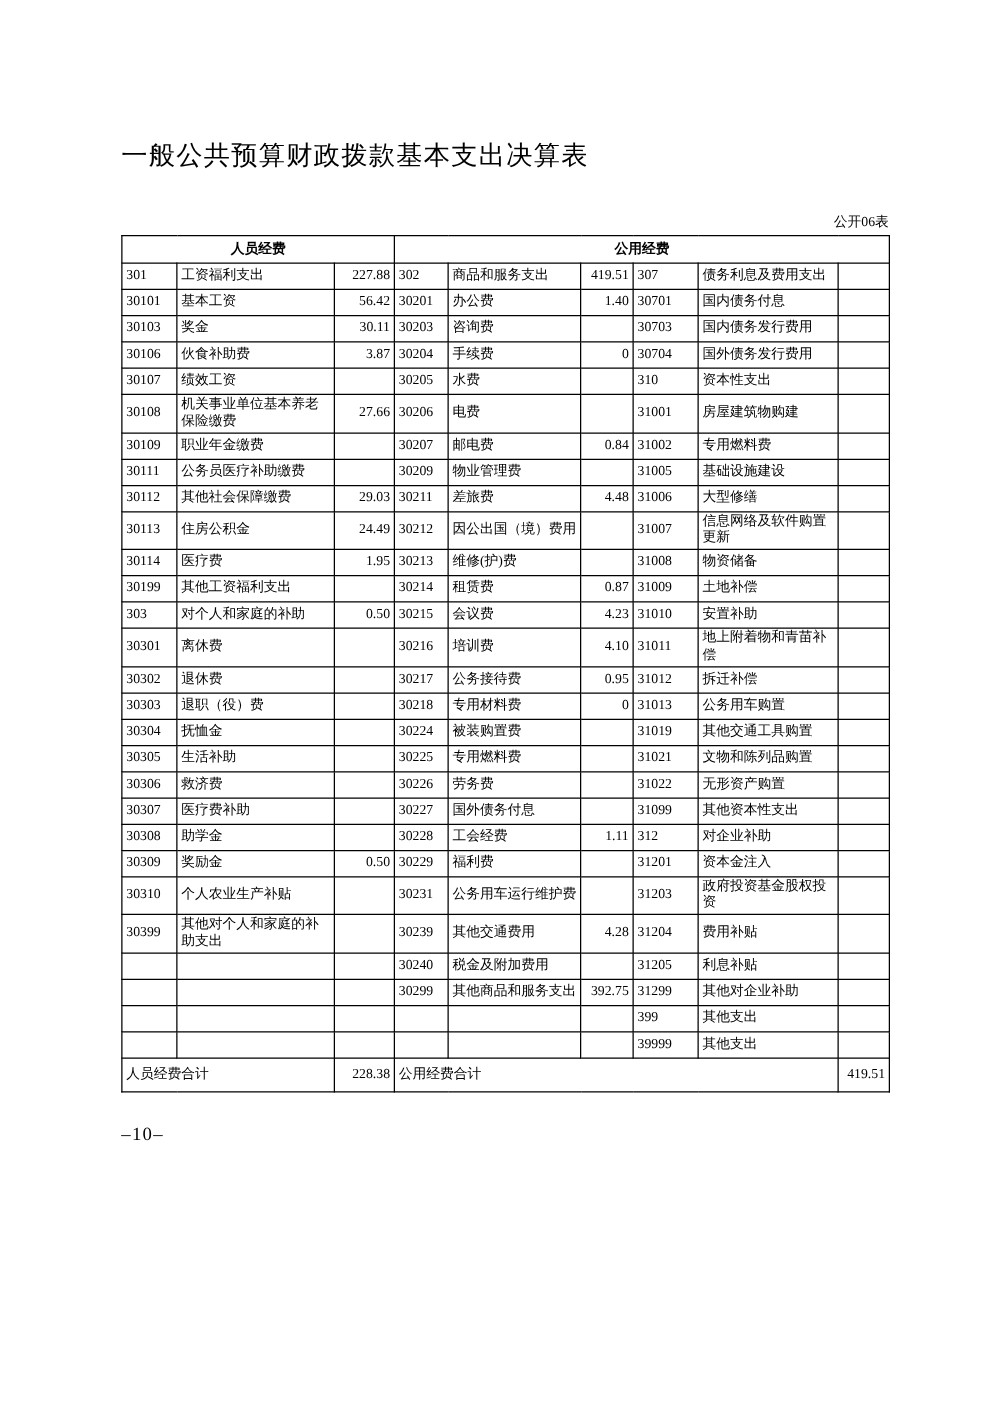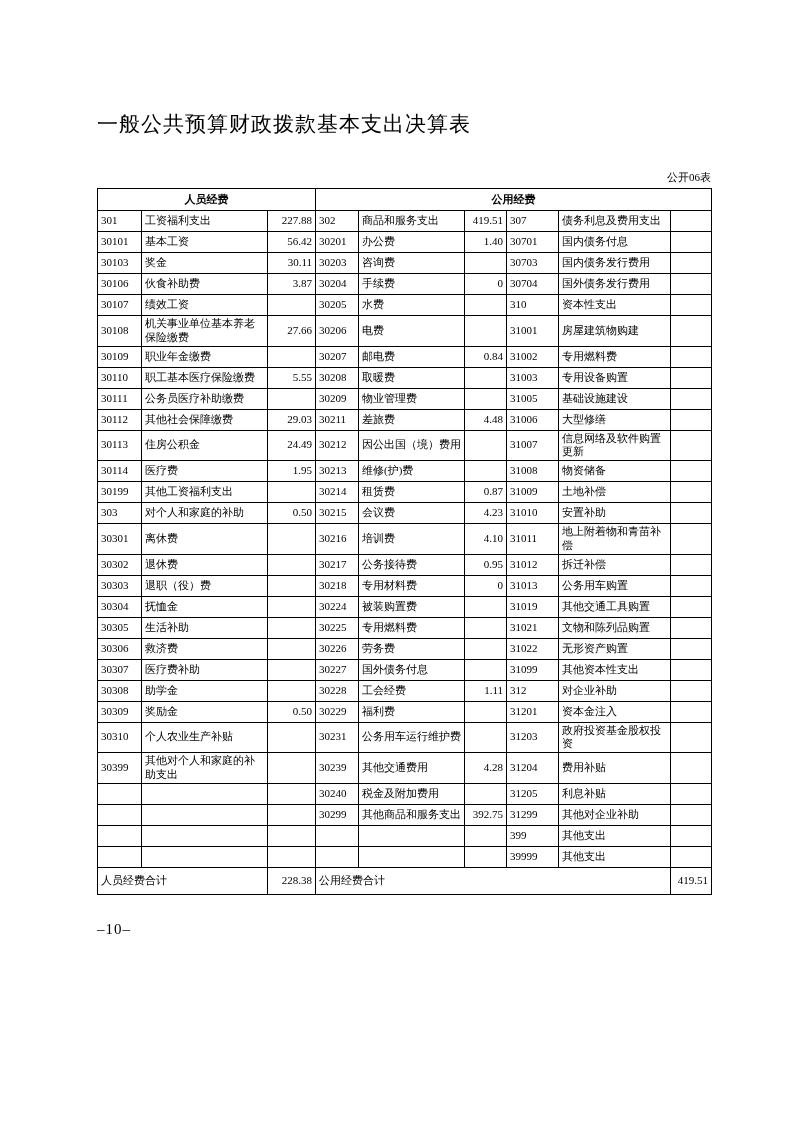--- a/index.html
+++ b/index.html
@@ -166,31 +166,20 @@
           <td class="name">职业年金缴费</td>
           <td class="amt"></td>
           <td class="code">30207</td>
           <td class="name">邮电费</td>
           <td class="amt">0.84</td>
           <td class="code">31002</td>
           <td class="name">专用燃料费</td>
           <td class="amt"></td>
         </tr>
         <tr>
-          <td class="code">30110</td>
-          <td class="name">职工基本医疗保险缴费</td>
-          <td class="amt">5.55</td>
-          <td class="code">30208</td>
-          <td class="name">取暖费</td>
-          <td class="amt"></td>
-          <td class="code">31003</td>
-          <td class="name">专用设备购置</td>
-          <td class="amt"></td>
-        </tr>
-        <tr>
           <td class="code">30111</td>
           <td class="name">公务员医疗补助缴费</td>
           <td class="amt"></td>
           <td class="code">30209</td>
           <td class="name">物业管理费</td>
           <td class="amt"></td>
           <td class="code">31005</td>
           <td class="name">基础设施建设</td>
           <td class="amt"></td>
         </tr>

